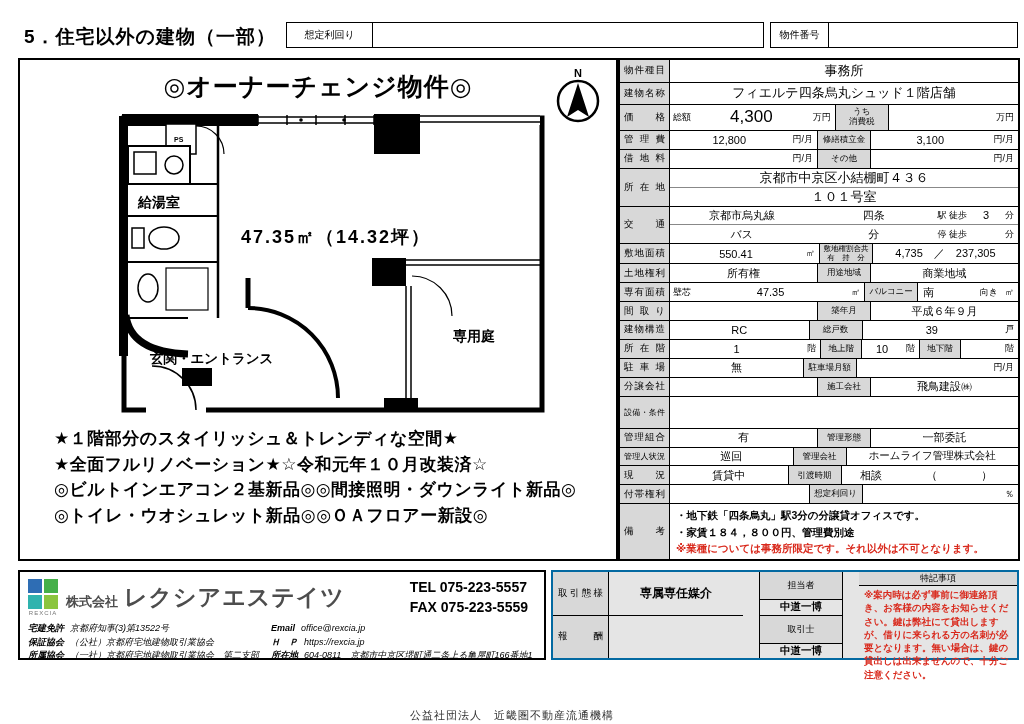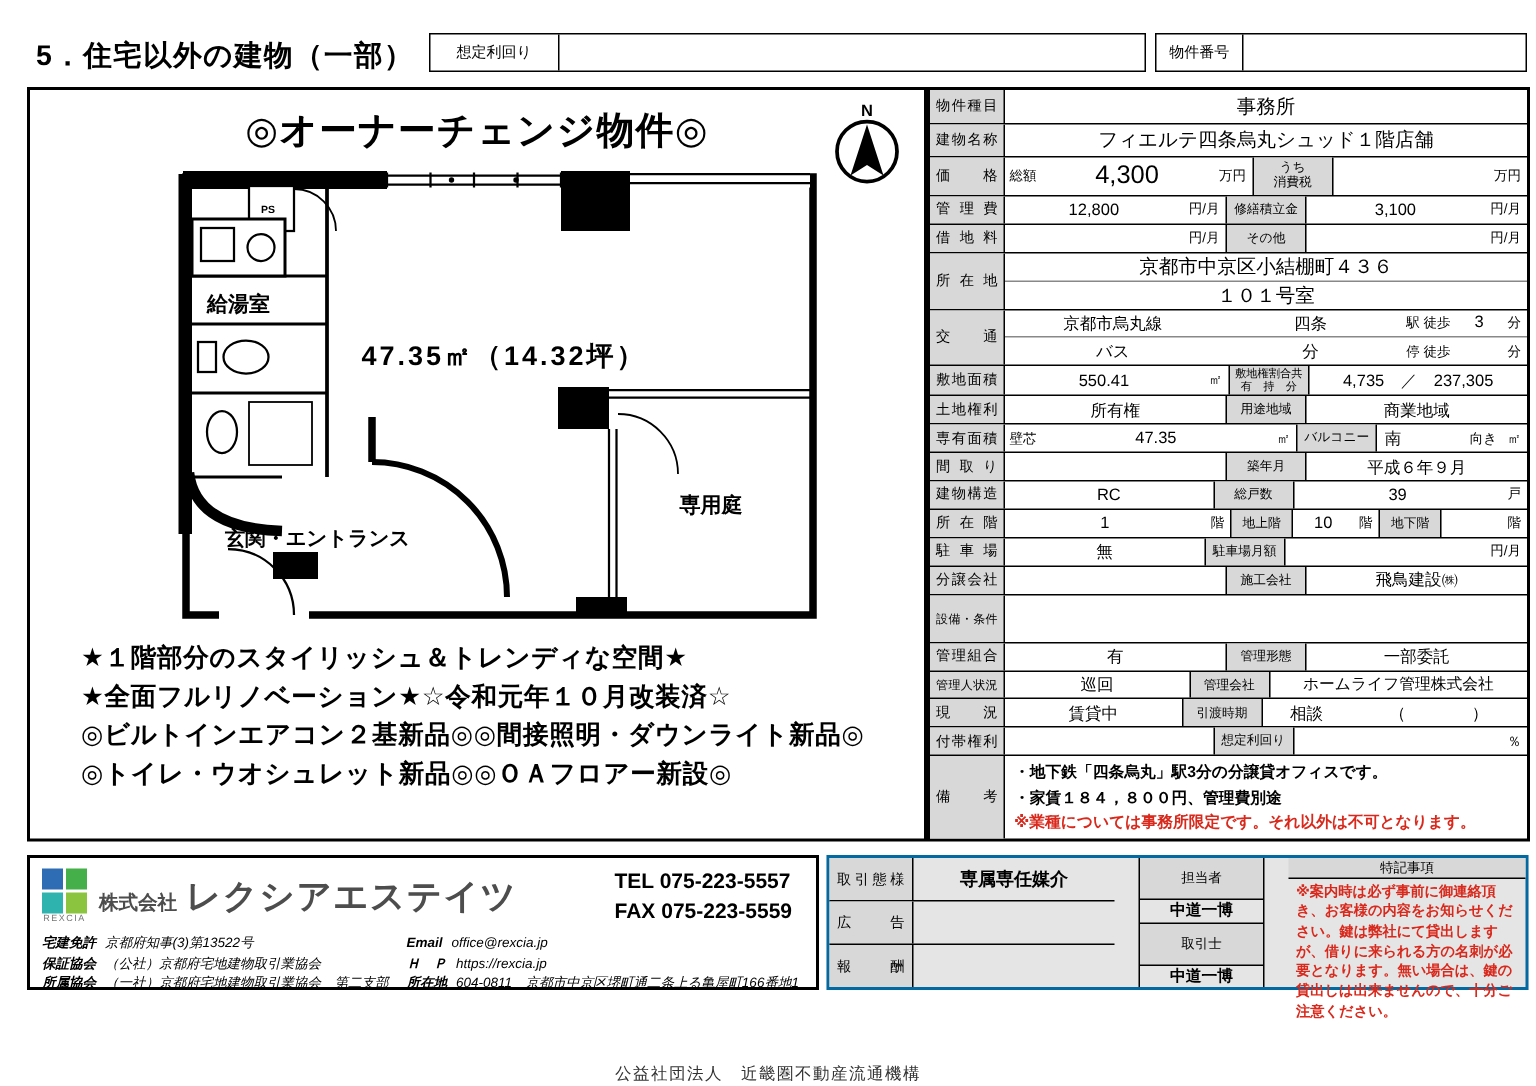--- a/index.html
+++ b/index.html
@@ -448,26 +448,20 @@
   <div id="deal-box">
     <div class="deal-left">
       <div class="drow">
         <div class="dl">
             <span class="jl">取引態様</span>
           </div>
         <div class="dv">専属専任媒介</div>
       </div>
       <div class="drow">
         <div class="dl">
-            <span class="jl">広告</span>
-          </div>
-        <div class="dv"></div>
-      </div>
-      <div class="drow">
-        <div class="dl">
             <span class="jl">報酬</span>
           </div>
         <div class="dv"></div>
       </div>
     </div>
     <div class="deal-mid">
       <div class="mh">担当者</div>
       <div class="mv">中道一博</div>
       <div class="mh">取引士</div>
       <div class="mv">中道一博</div>

